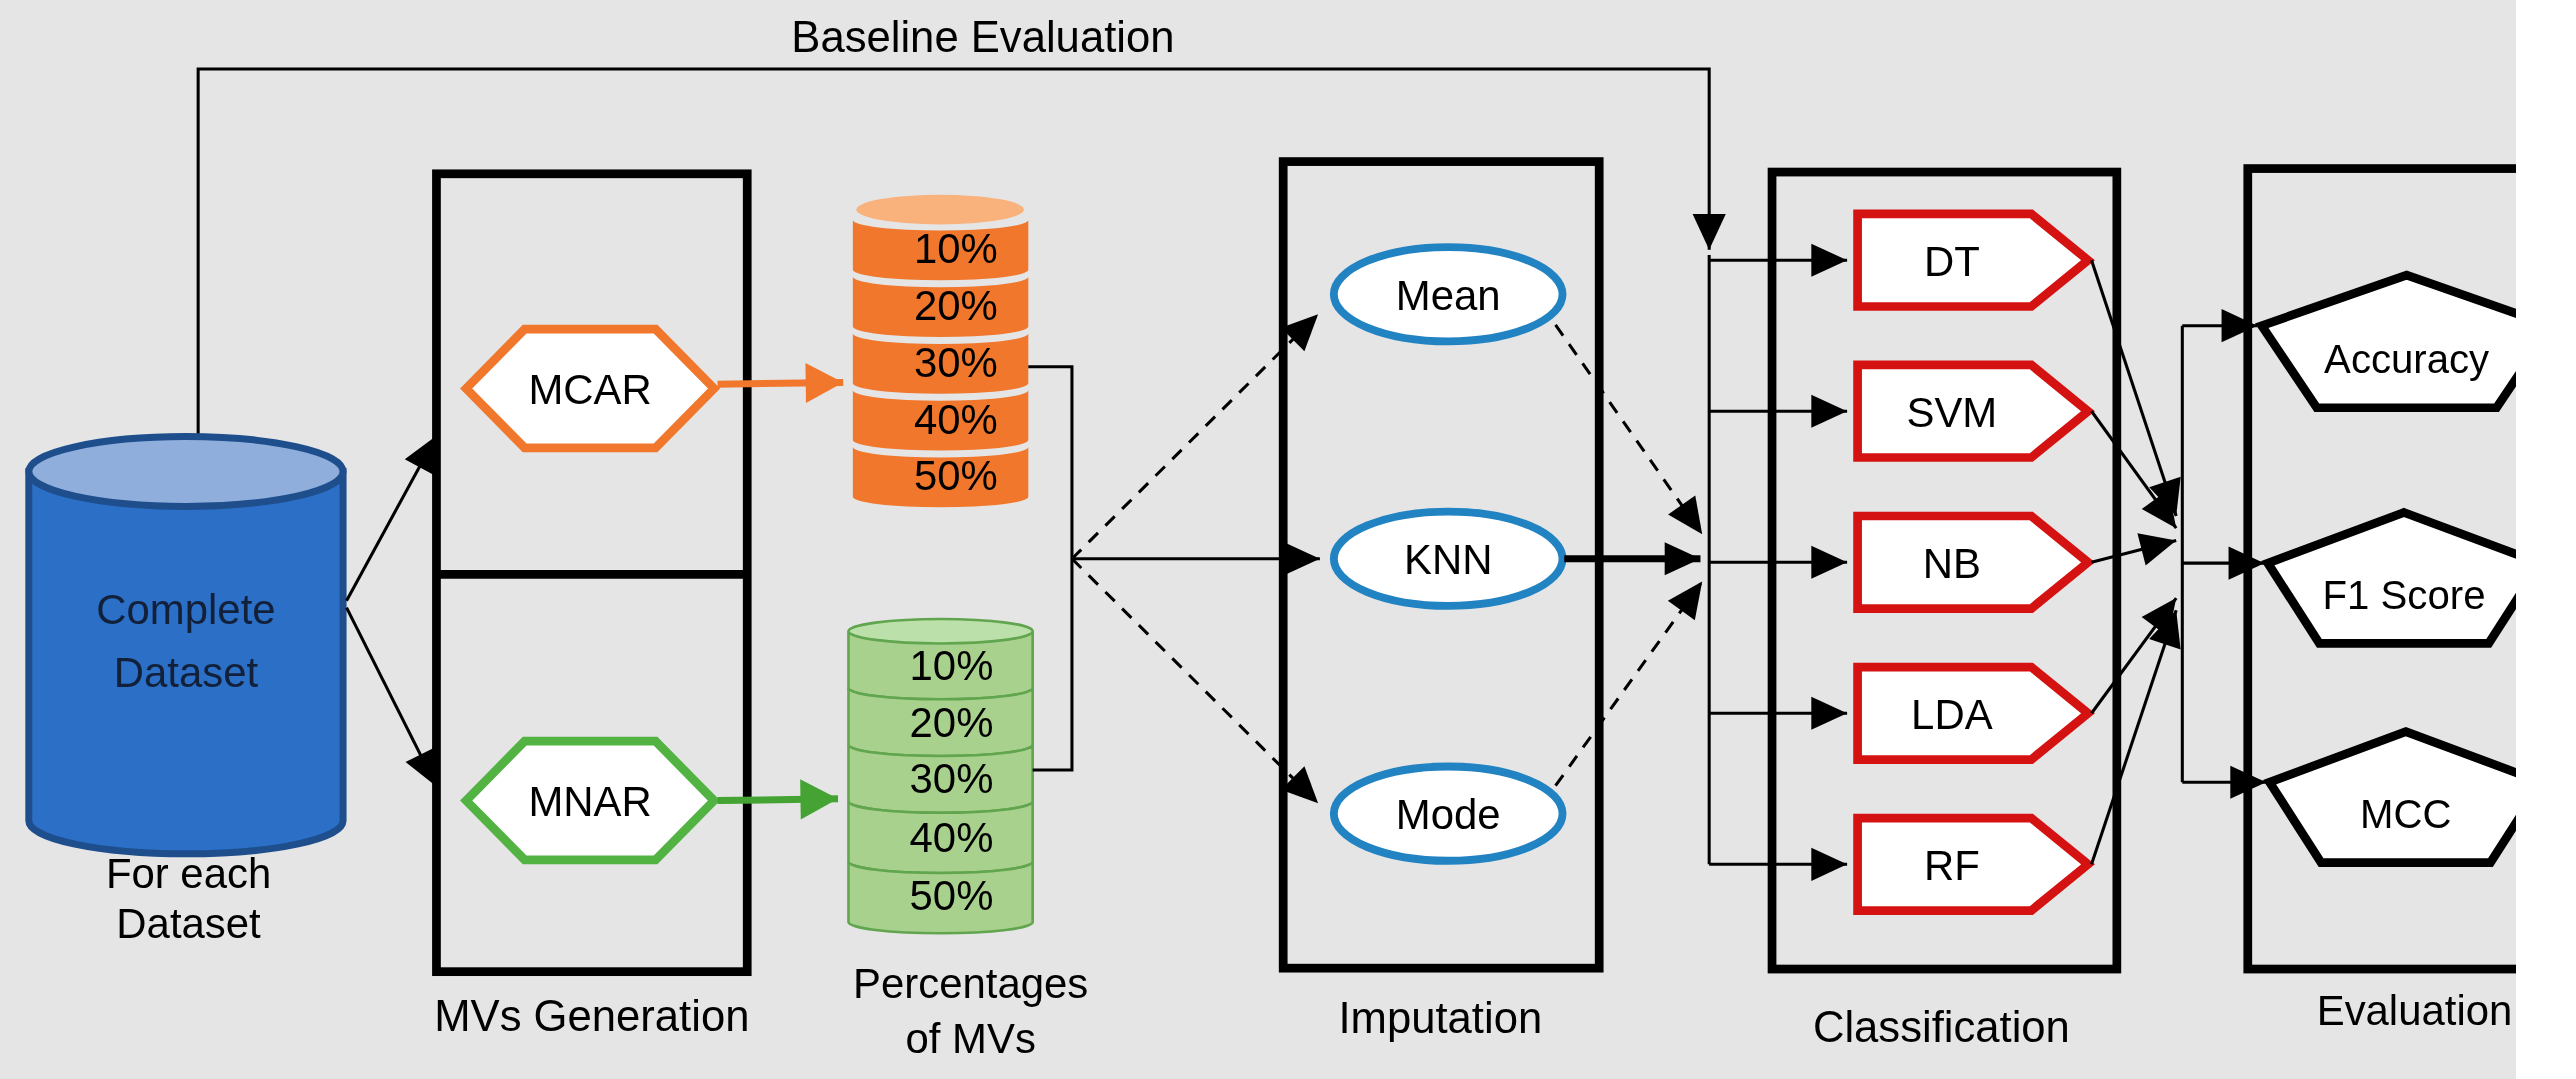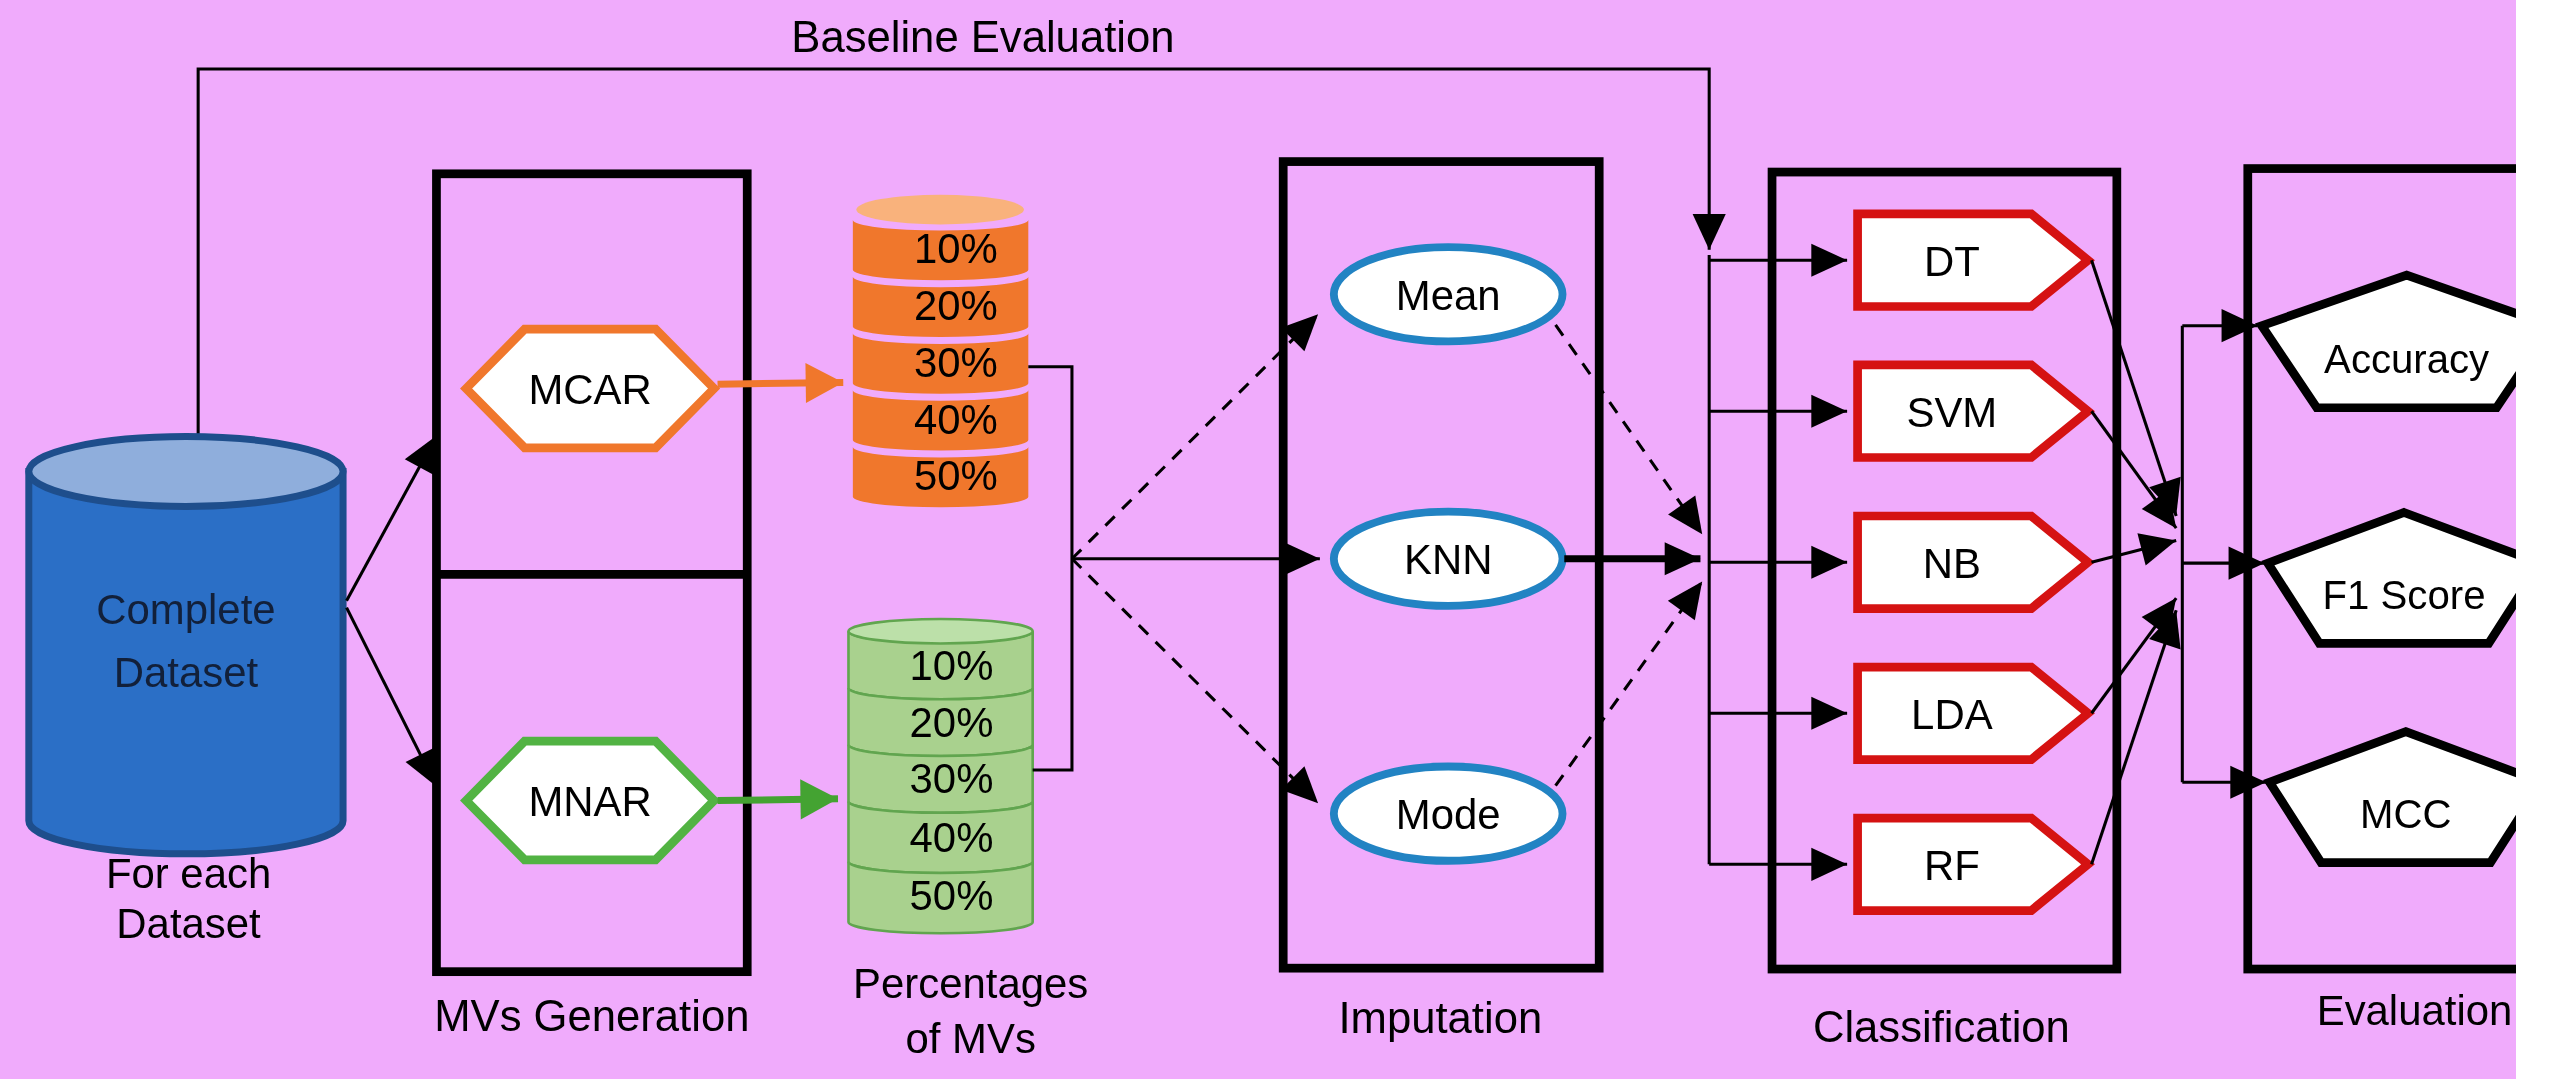--- a/index.html
+++ b/index.html
@@ -1,16 +1,16 @@
 <!DOCTYPE html>
 <html style="--c-black: #000000; --c-orange: #F0772C; --c-orange_light: #F9B27C; --c-green_stroke: #52B343; --c-green_arrow: #44A332; --c-green_fill: #A9D18E; --c-green_fill_light: #BCE0A9; --c-green_outline: #61A54F; --c-blue_body: #2B6FC6; --c-blue_top: #8FAEDC; --c-blue_outline: #1E4E8C; --c-imputation_blue: #2283C3; --c-red: #D51212; --c-dataset_text: #12203A;font-size:14px"><head>
 <meta charset="utf-8">
 <style>
   html,body { margin:0; padding:0; background:#ffffff; }
-  .canvas { position:relative; width:2516px; height:1080px; background:#f0abfc; overflow:hidden;
+  .canvas { position:relative; width:2516px; height:1080px; background:#e5e5e5; overflow:hidden;
             font-family:"Liberation Sans", sans-serif; }
   svg { display:block; }
 
   
   .ln      { fill:none; stroke:var(--c-black,#000); stroke-width:3.5; }
   .ln-dash { stroke-dasharray:15 12; }
   .ln-thick{ stroke-width:8; }
 
   
   .box { fill:none; stroke:var(--c-black,#000); stroke-width:10; }

